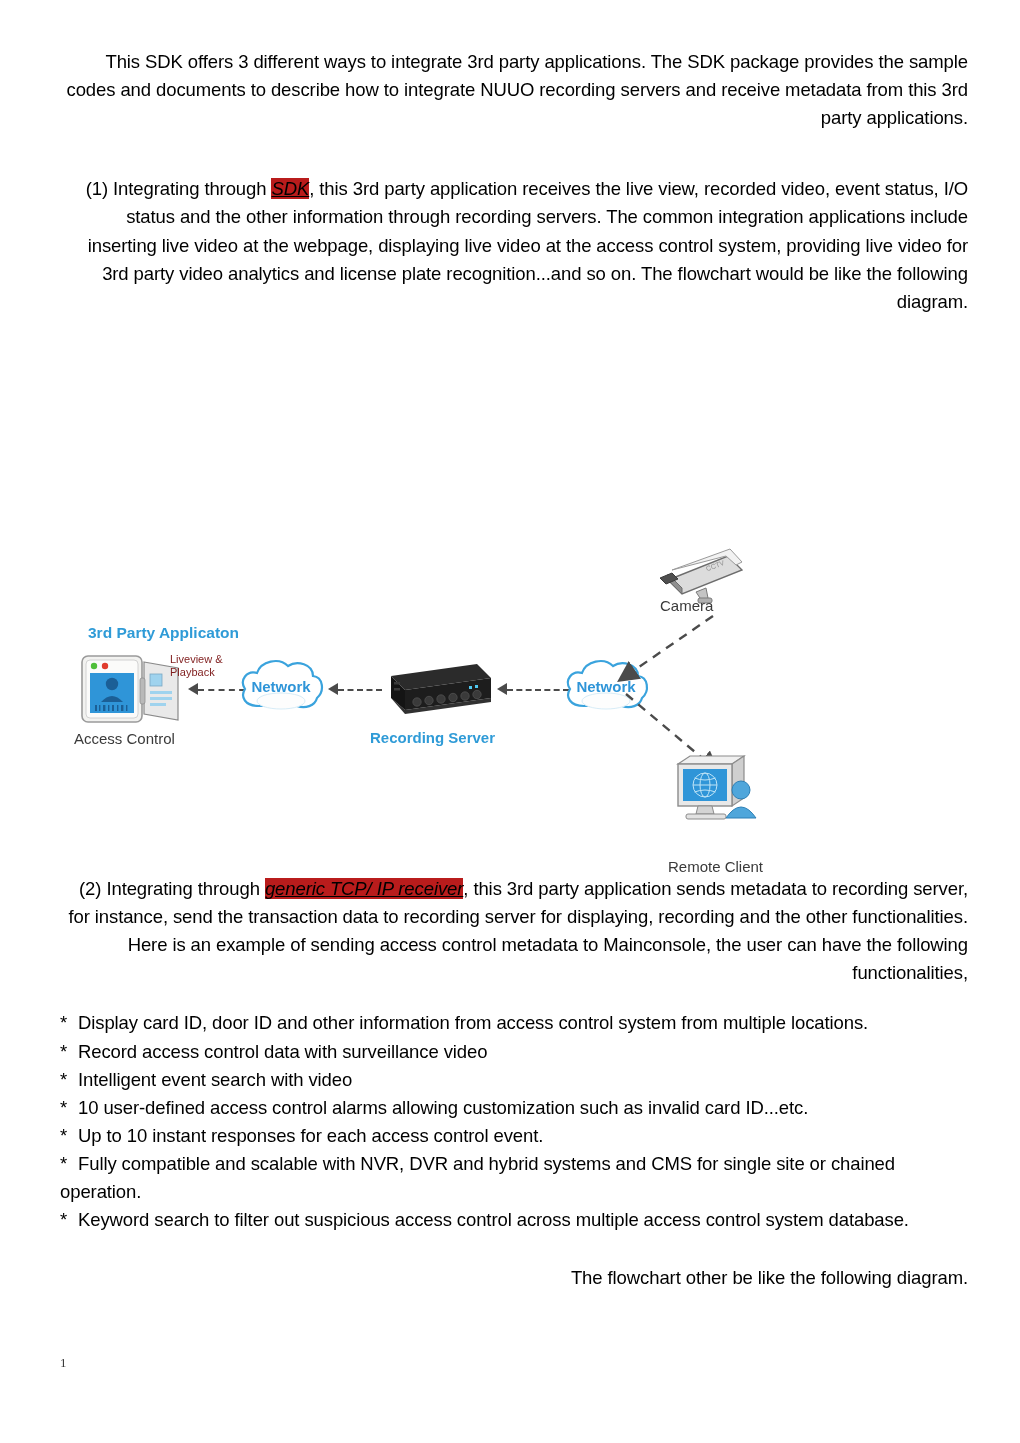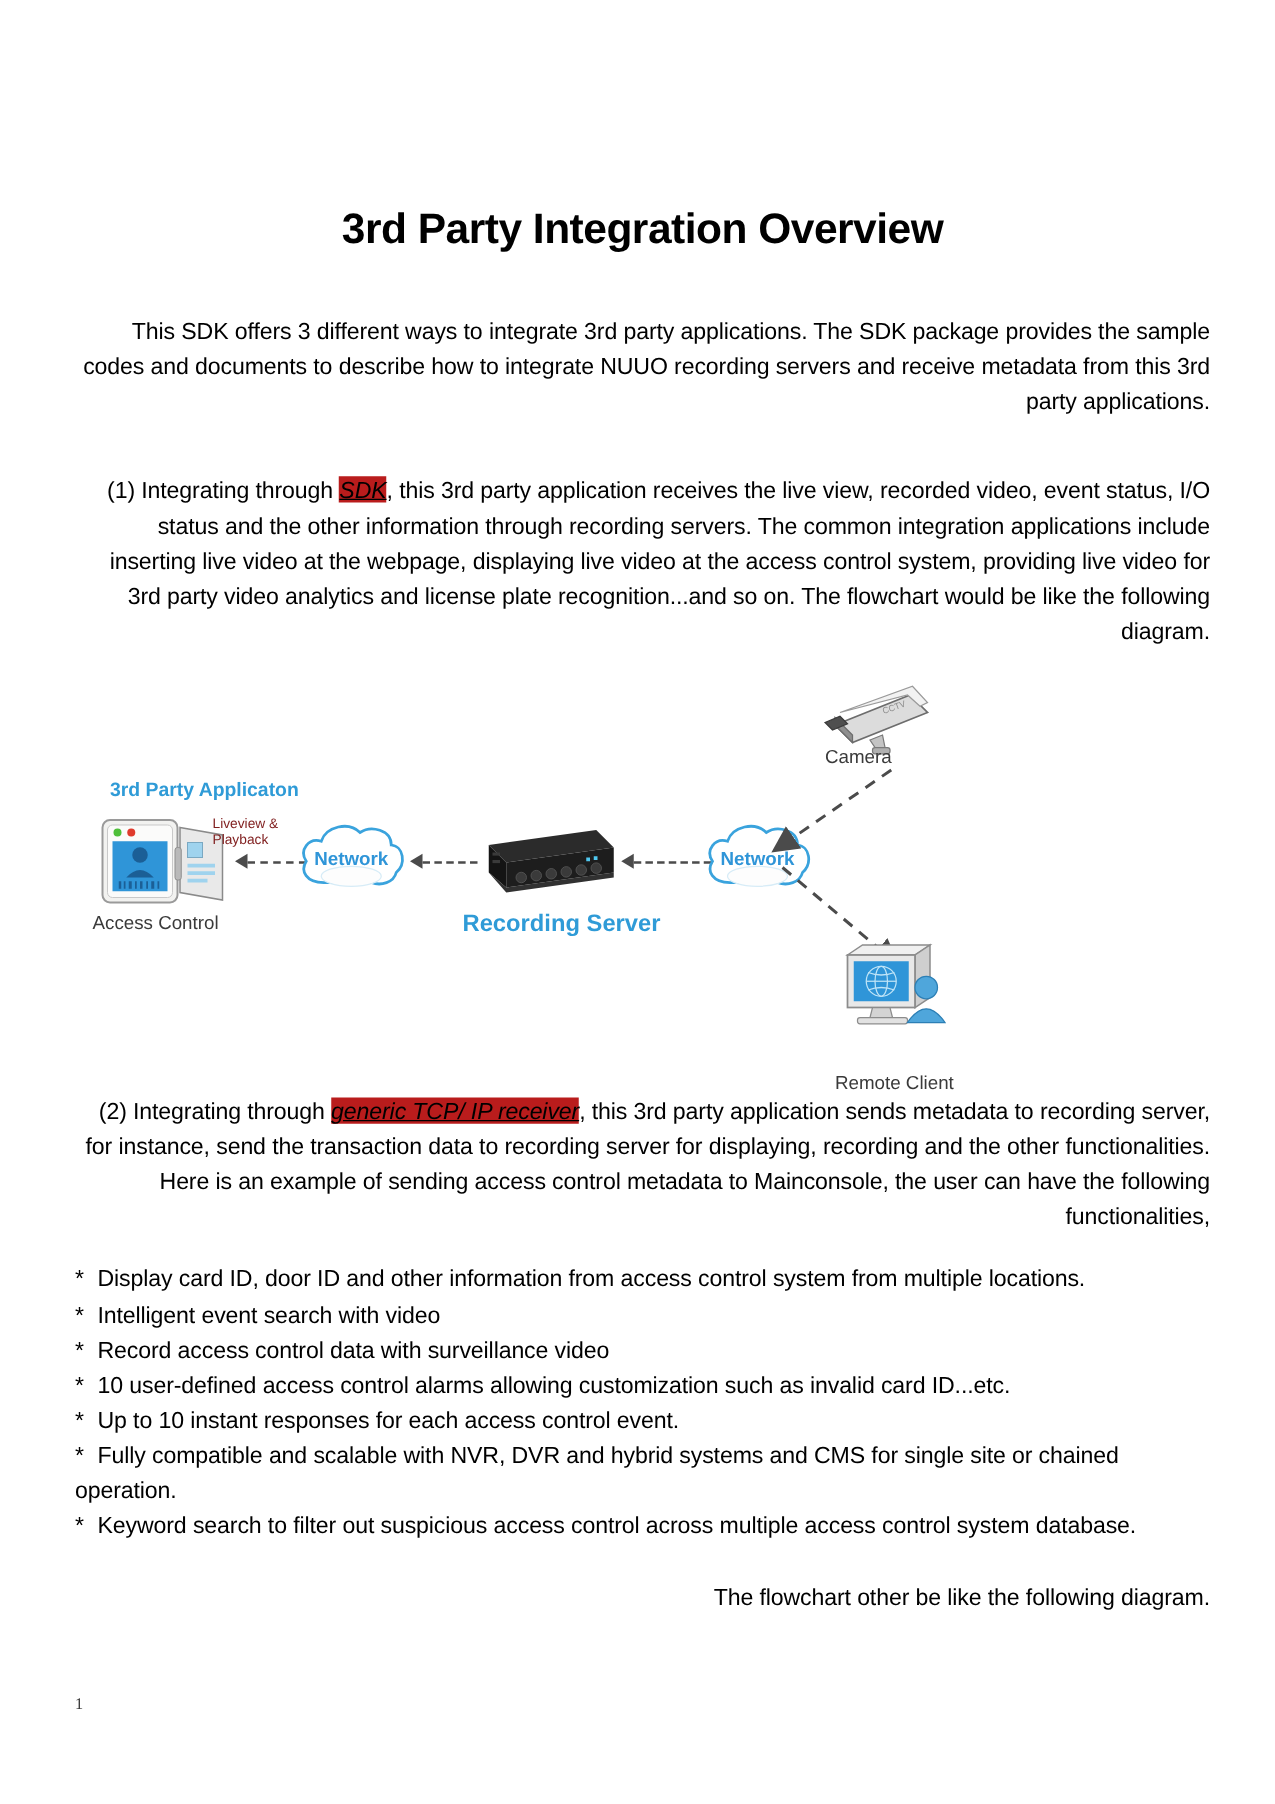--- a/index.html
+++ b/index.html
@@ -94,21 +94,21 @@
   }
   .lbl-access {
     color: #3a3a3a;
     font-size: 15px;
     left: 14px;
     top: 190px;
   }
   .lbl-server {
     color: #2f9bd7;
     font-weight: bold;
-    font-size: 19px;
+    font-size: 15px;
     left: 310px;
     top: 189px;
   }
   .lbl-camera {
     color: #3a3a3a;
     font-size: 15px;
     left: 600px;
     top: 57px;
   }
   .lbl-remote {
@@ -153,21 +153,20 @@
     font-family: "Liberation Serif", serif;
   }
 </style>
 </head>
 <body>
 
 <div class="page">
 
   <div class="content">
 
-    <h1 class="doc-title">3rd Party Integration Overview</h1>
 
     <p class="para p-intro">This SDK offers 3 different ways to integrate 3rd party applications. The SDK package provides the sample codes and documents to describe how to integrate NUUO recording servers and receive metadata from this 3rd party applications.</p>
 
     <p class="para p-one">
       <span>(1) Integrating through </span><span class="hl">SDK</span><span>, this 3rd party application receives the live view, recorded video, event status, I/O status and the other information through recording servers. The common integration applications include inserting live video at the webpage, displaying live video at the access control system, providing live video for 3rd party video analytics and license plate recognition...and so on. The flowchart would be like the following diagram.</span>
     </p>
   </div>
 
   <div class="diagram">
 
@@ -354,26 +353,26 @@
       <span>(2) Integrating through </span><span class="hl">generic TCP/ IP receiver</span><span>, this 3rd party application sends metadata to recording server, for instance, send the transaction data to recording server for displaying, recording and the other functionalities. Here is an example of sending access control metadata to Mainconsole, the user can have the following functionalities,</span>
     </p>
 
     <div class="spacer-md"></div>
 
     <div class="bullets">
       <div class="bullet-line">
         <span class="star">*</span><span>Display card ID, door ID and other information from access control system from multiple locations.</span>
       </div>
       <div class="bullet-line">
+        <span class="star">*</span><span>Record access control data with surveillance video</span>
+      </div>
+      <div class="bullet-line">
         <span class="star">*</span><span>Intelligent event search with video</span>
       </div>
       <div class="bullet-line">
-        <span class="star">*</span><span>Record access control data with surveillance video</span>
-      </div>
-      <div class="bullet-line">
         <span class="star">*</span><span>10 user-defined access control alarms allowing customization such as invalid card ID...etc.</span>
       </div>
       <div class="bullet-line">
         <span class="star">*</span><span>Up to 10 instant responses for each access control event.</span>
       </div>
       <div class="bullet-line">
         <span class="star">*</span><span>Fully compatible and scalable with NVR, DVR and hybrid systems and CMS for single site or chained operation.</span>
       </div>
       <div class="bullet-line">
         <span class="star">*</span><span>Keyword search to filter out suspicious access control across multiple access control system database.</span>

